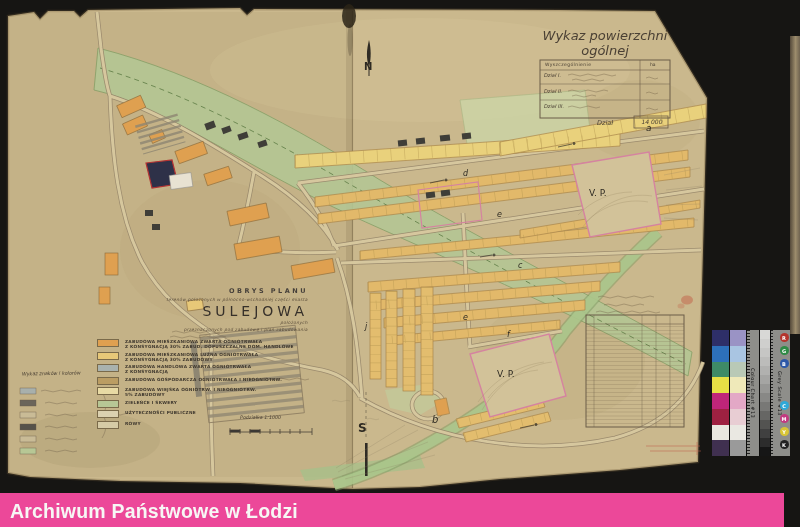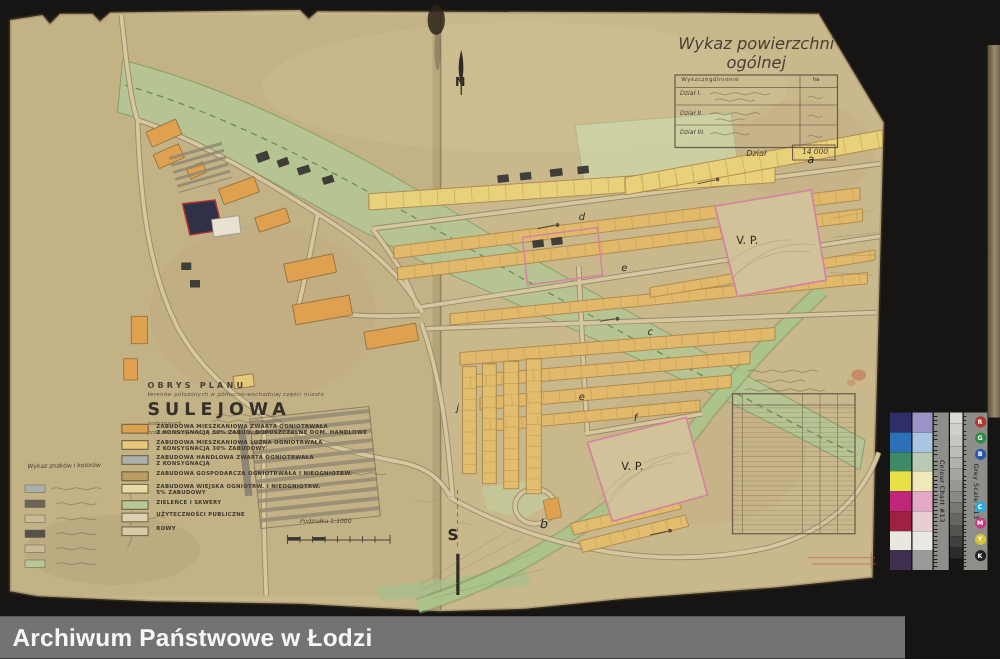--- a/index.html
+++ b/index.html
@@ -1,24 +1,24 @@
 <!DOCTYPE html>
 <html><head>
 <meta charset="utf-8">
 <style>
   html,body{margin:0;padding:0;background:#161513;}
   #scene{position:relative;width:800px;height:527px;overflow:hidden;background:#161513;
          font-family:"DejaVu Sans",sans-serif;}
   #map-svg{position:absolute;left:0;top:0;}
   .ov{position:absolute;}
   
-  #title-block{left:118px;top:304px;width:190px;text-align:left;color:#3f382e;}
+  #title-block{left:118px;top:287px;width:190px;text-align:right;color:#3f382e;}
   .tb-h1{font-size:6.5px;letter-spacing:2.5px;font-weight:bold;color:#46403a;}
   .tb-sub{font-size:4.3px;font-style:italic;color:#5d4f3c;margin-top:1.5px;letter-spacing:.3px;}
-  .tb-town{font-size:14px;font-weight:bold;letter-spacing:4px;color:#36302a;margin-top:1px;}
+  .tb-town{font-size:14px;font-weight:normal;letter-spacing:4px;color:#36302a;margin-top:1px;}
   
   #legend{left:97px;top:339px;width:230px;}
   .lg-row{display:flex;margin-bottom:2.6px;align-items:flex-start;}
   .lg-sw{width:20px;height:6px;border:0.5px solid #7a6a4a;margin-right:6px;flex:none;}
   .lg-tx{color:#3f382e;}
   .lg-ln{font-size:4.3px;line-height:1.16;letter-spacing:.25px;font-weight:bold;}
   .small-note{font-size:4.8px;font-style:italic;color:#4a4034;}
   #mini-legend-title{left:22px;top:371px;transform:rotate(-1deg);}
   #scale-note{left:240px;top:415px;}
   
@@ -45,21 +45,21 @@
   #cal-grays{width:10px;margin-right:1px;}
   .cal-dots{position:absolute;left:9px;width:10px;}
   #cal-dots-top{top:3px;}
   #cal-dots-bottom{top:71px;}
   .cal-dot{width:9px;height:9px;border-radius:50%;color:#fff;font-size:5px;font-weight:bold;
      display:flex;align-items:center;justify-content:center;margin-bottom:4px;}
   
   #page-edge{left:790px;top:36px;width:10px;height:298px;
      background:linear-gradient(90deg,#54493a,#9c8c6c 55%,#6f6350);}
   
-  #footer{left:0;bottom:0;width:724px;height:34px;background:#737373;}
+  #footer{left:0;bottom:0;width:784px;height:34px;background:#ec4899;}
   #footer span{display:inline-block;margin-left:10px;line-height:36px;font-size:19.5px;
      font-weight:bold;color:#f7f7f5;font-family:"Liberation Sans",sans-serif;letter-spacing:.2px;}
 </style>
 </head>
 <body>
 
 <div id="scene">
 
 <svg id="map-svg" width="800" height="527" viewBox="0 0 800 527">
 

